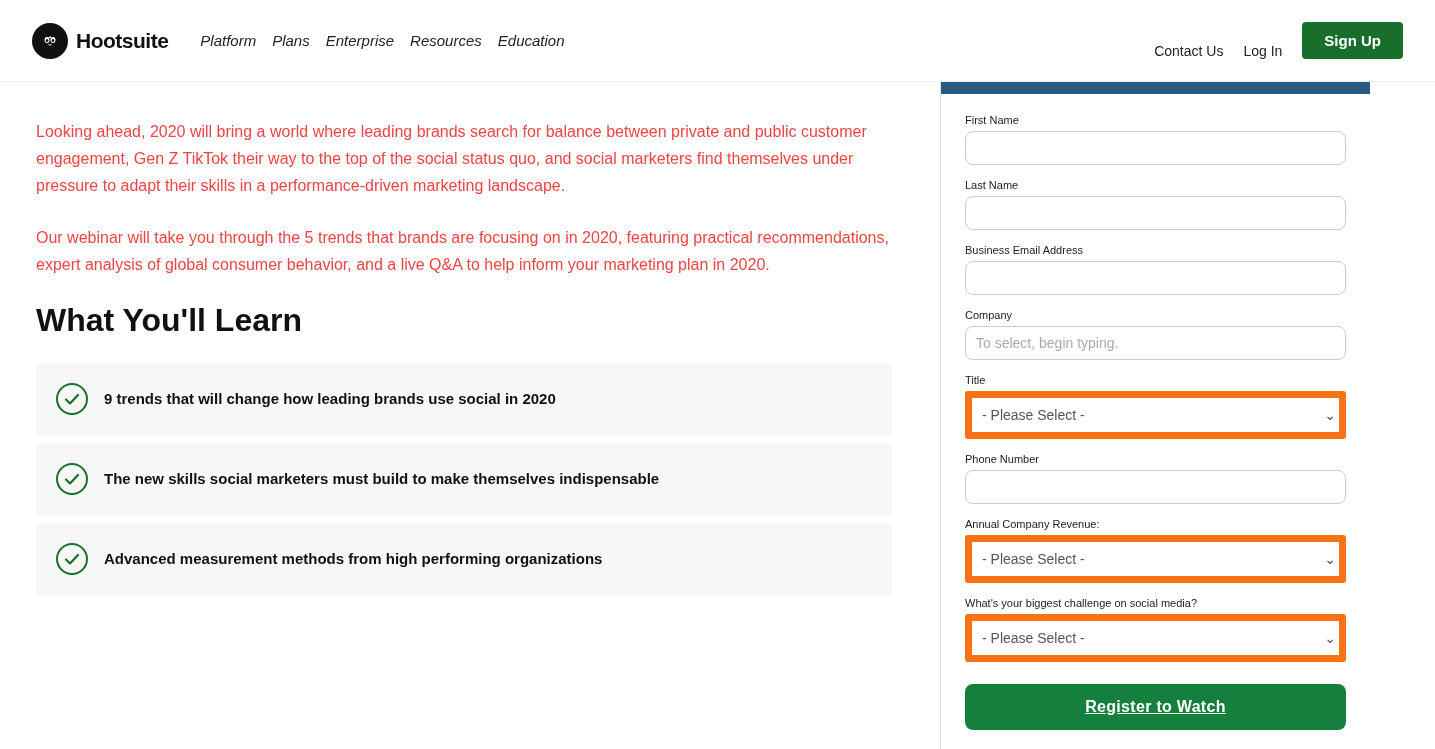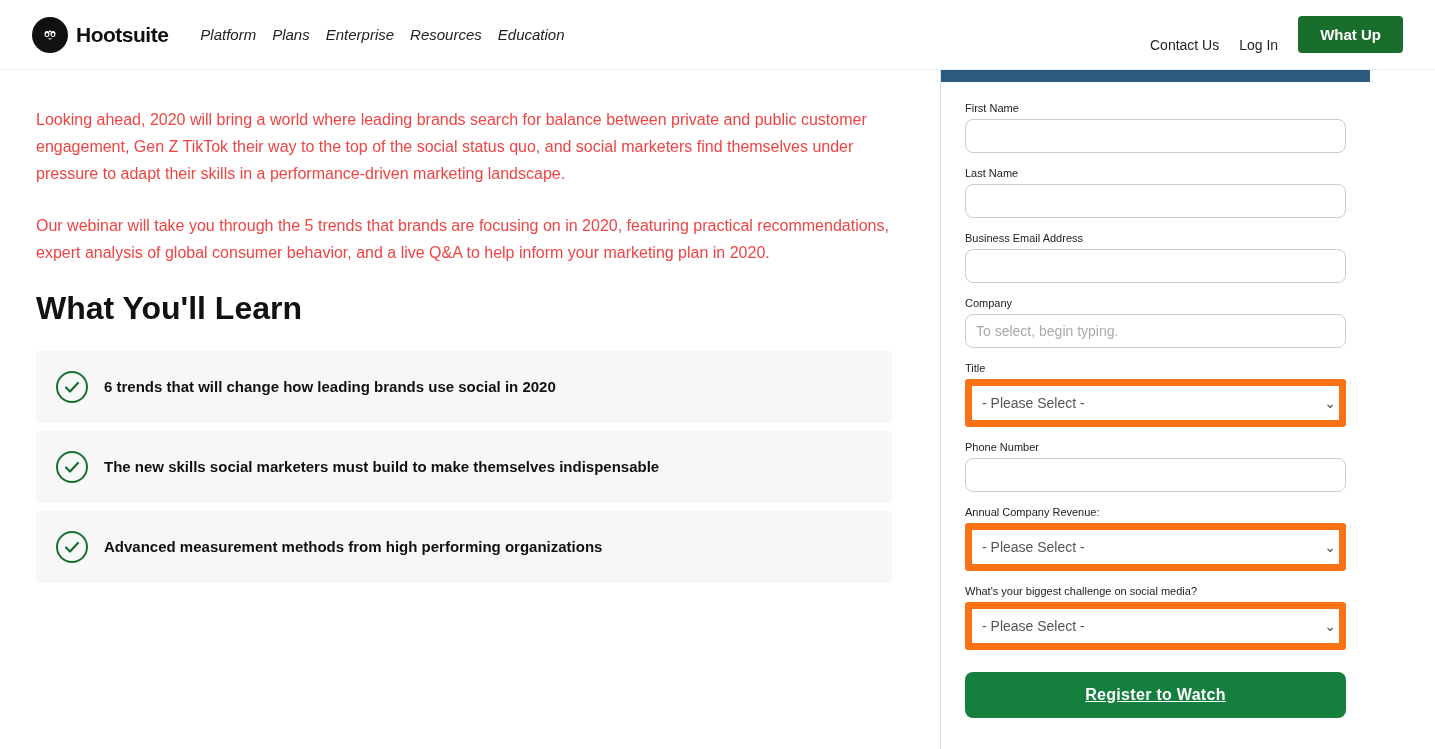--- a/index.html
+++ b/index.html
@@ -1,21 +1,21 @@
 <!DOCTYPE html>
 <html><head>
   <meta charset="utf-8">
   <style>
     * { box-sizing: border-box; margin: 0; padding: 0; }
     body { font-family: -apple-system, BlinkMacSystemFont, 'Segoe UI', Arial, sans-serif; background: #fff; color: #222; font-size: 15px; }
 
     
     .navbar {
       display: flex; align-items: center; justify-content: space-between;
-      padding: 0 32px; height: 70px; border-bottom: 1px solid #eee;
+      padding: 0 32px; height: 82px; border-bottom: 1px solid #eee;
       position: sticky; top: 0; background: #fff; z-index: 100;
     }
     .nav-left { display: flex; align-items: center; gap: 32px; }
     .logo { display: flex; align-items: center; gap: 8px; font-weight: 700; font-size: 20px; color: #111; text-decoration: none; }
     .logo-owl {
       width: 36px; height: 36px; background: #111; border-radius: 50%;
       display: flex; align-items: center; justify-content: center; color: #fff; font-size: 18px;
     }
     .nav-links { display: flex; gap: 16px; list-style: none; font-style: italic; }
     .nav-links a { text-decoration: none; color: #222; font-size: 15px; font-weight: 500; }
@@ -108,40 +108,40 @@
       <li><a href="#">Platform</a></li>
       <li><a href="#">Plans</a></li>
       <li><a href="#">Enterprise</a></li>
       <li><a href="#">Resources</a></li>
       <li><a href="#">Education</a></li>
     </ul>
   </div>
   <div class="nav-right">
     <a href="#">Contact Us</a>
     <a href="#">Log In</a>
-    <button class="btn-signup">What Up</button>
+    <button class="btn-signup">Sign Up</button>
   </div>
 </nav>
 
 <div class="page-layout">
 
   <main class="main-content">
     <p class="intro-text">Looking ahead, 2020 will bring a world where leading brands search for balance between private and public customer engagement, Gen Z TikTok their way to the top of the social status quo, and social marketers find themselves under pressure to adapt their skills in a performance-driven marketing landscape.</p>
     <p class="intro-text">Our webinar will take you through the 5 trends that brands are focusing on in 2020, featuring practical recommendations, expert analysis of global consumer behavior, and a live Q&amp;A to help inform your marketing plan in 2020.</p>
 
     <h2 class="section-title">What You'll Learn</h2>
 
     <div class="learn-items">
       <div class="learn-item">
         <div class="check-icon">
           <svg width="18" height="18" viewBox="0 0 18 18" fill="none">
             <path d="M3 9.5L7 13.5L15 5" stroke="#1a6e2c" stroke-width="2.2" stroke-linecap="round" stroke-linejoin="round"></path>
           </svg>
         </div>
-        <span>6 trends that will change how leading brands use social in 2020</span>
+        <span>9 trends that will change how leading brands use social in 2020</span>
       </div>
       <div class="learn-item">
         <div class="check-icon">
           <svg width="18" height="18" viewBox="0 0 18 18" fill="none">
             <path d="M3 9.5L7 13.5L15 5" stroke="#1a6e2c" stroke-width="2.2" stroke-linecap="round" stroke-linejoin="round"></path>
           </svg>
         </div>
         <span>The new skills social marketers must build to make themselves indispensable</span>
       </div>
       <div class="learn-item">

